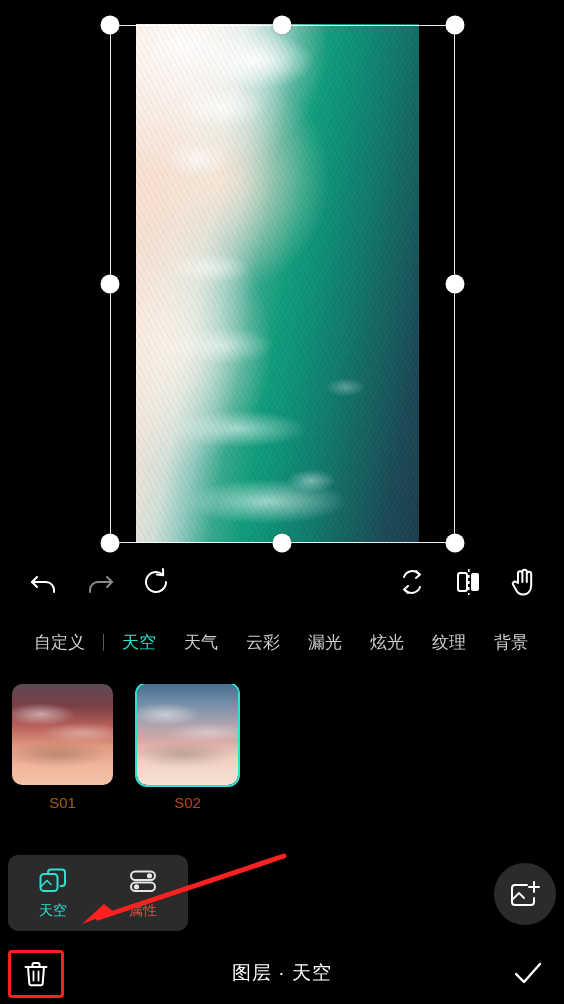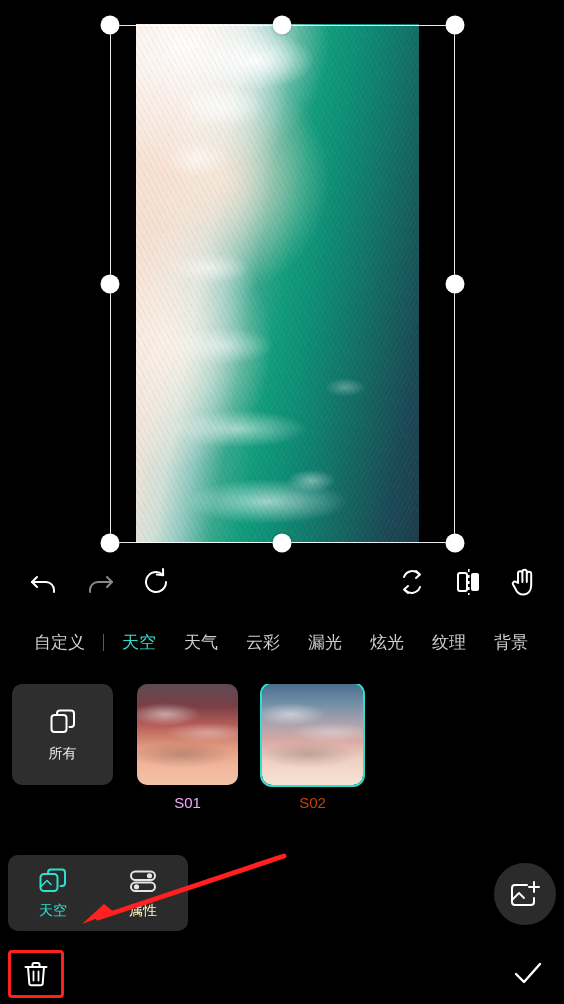--- a/index.html
+++ b/index.html
@@ -142,21 +142,21 @@
     width: 101px; height: 101px;
     border-radius: 10px;
     overflow: hidden;
     position: relative;
     background: #2b2b2b;
   }
   .thumb.sel { outline: 2px solid #2fe0d0; outline-offset: 0px; border-radius: 10px; }
   .thumb-label {
     text-align: center;
     font-size: 15px;
-    color: #f0abfc;
+    color: #a16207;
     margin-top: 9px;
     width: 101px;
   }
   .thumb-label.sel { color: #c2410c; }
   .all-btn {
     width: 101px; height: 101px;
     border-radius: 10px;
     background: #2e2e2e;
     display: flex; flex-direction: column;
     align-items: center; justify-content: center;
@@ -187,21 +187,21 @@
     display: flex;
     align-items: center;
   }
   .lp-item {
     width: 90px;
     display: flex; flex-direction: column;
     align-items: center; gap: 6px;
   }
   .lp-item span { font-size: 14px; }
   .lp-item.active span { color: #2fe0d0; }
-  .lp-item span.inact { color: #fef9c3; text-align: center; }
+  .lp-item span.inact { color: #ef4444; text-align: center; }
 
   .add-fab {
     position: absolute;
     right: 8px; top: 863px;
     width: 62px; height: 62px;
     border-radius: 50%;
     background: #2b2b2b;
     display: flex; align-items: center; justify-content: center;
   }
 
@@ -314,29 +314,20 @@
     <div class="cat active">天空</div>
     <div class="cat">天气</div>
     <div class="cat">云彩</div>
     <div class="cat">漏光</div>
     <div class="cat">炫光</div>
     <div class="cat">纹理</div>
     <div class="cat">背景</div>
   </div>
 
   <div class="thumbs">
-    <div class="thumb-wrap">
-      <div class="all-btn">
-        <svg width="30" height="30" viewBox="0 0 30 30" fill="none">
-          <rect x="3.5" y="8" width="15" height="17" rx="3" stroke="#fff" stroke-width="2" fill="none"></rect>
-          <path d="M9 8 V6.5 a3 3 0 0 1 3 -3 H23 a3 3 0 0 1 3 3 V17 a3 3 0 0 1 -3 3 h-1.5" stroke="#fff" stroke-width="2" fill="none" stroke-linecap="round"></path>
-        </svg>
-        <span>所有</span>
-      </div>
-    </div>
 
     <div class="thumb-wrap">
       <div class="thumb t1 cloudy"></div>
       <div class="thumb-label">S01</div>
     </div>
 
     <div class="thumb-wrap">
       <div class="thumb t2 cloudy sel"></div>
       <div class="thumb-label sel">S02</div>
     </div>
@@ -365,20 +356,23 @@
   </div>
 
   <div class="add-fab">
     <svg width="34" height="34" viewBox="0 0 34 34" fill="none">
       <path d="M26 21 V25 a3 3 0 0 1 -3 3 H7 a3 3 0 0 1 -3 -3 V11 a3 3 0 0 1 3 -3 H19" stroke="#fff" stroke-width="2" fill="none" stroke-linecap="round"></path>
       <path d="M4 23 L11 16 L16 21" stroke="#fff" stroke-width="1.8" fill="none" stroke-linecap="round" stroke-linejoin="round"></path>
       <path d="M26 5 V15 M21 10 H31" stroke="#fff" stroke-width="2" stroke-linecap="round"></path>
     </svg>
   </div>
 
+  <div class="bottom-bar">
+    <div class="bb-title">图层 · 天空</div>
+  </div>
 
   <div class="trash-box">
     <svg width="30" height="30" viewBox="0 0 30 30" fill="none">
       <path d="M4.5 8 H25.5" stroke="#fff" stroke-width="2" stroke-linecap="round"></path>
       <path d="M11.5 8 V5.5 a1.5 1.5 0 0 1 1.5 -1.5 h4 a1.5 1.5 0 0 1 1.5 1.5 V8" stroke="#fff" stroke-width="2" fill="none" stroke-linecap="round"></path>
       <path d="M7 8 L8.3 24.5 a2 2 0 0 0 2 1.8 h9.4 a2 2 0 0 0 2 -1.8 L23 8" stroke="#fff" stroke-width="2" fill="none" stroke-linejoin="round"></path>
       <path d="M12.5 12.5 V21.5 M17.5 12.5 V21.5" stroke="#fff" stroke-width="1.8" stroke-linecap="round"></path>
     </svg>
   </div>
 

